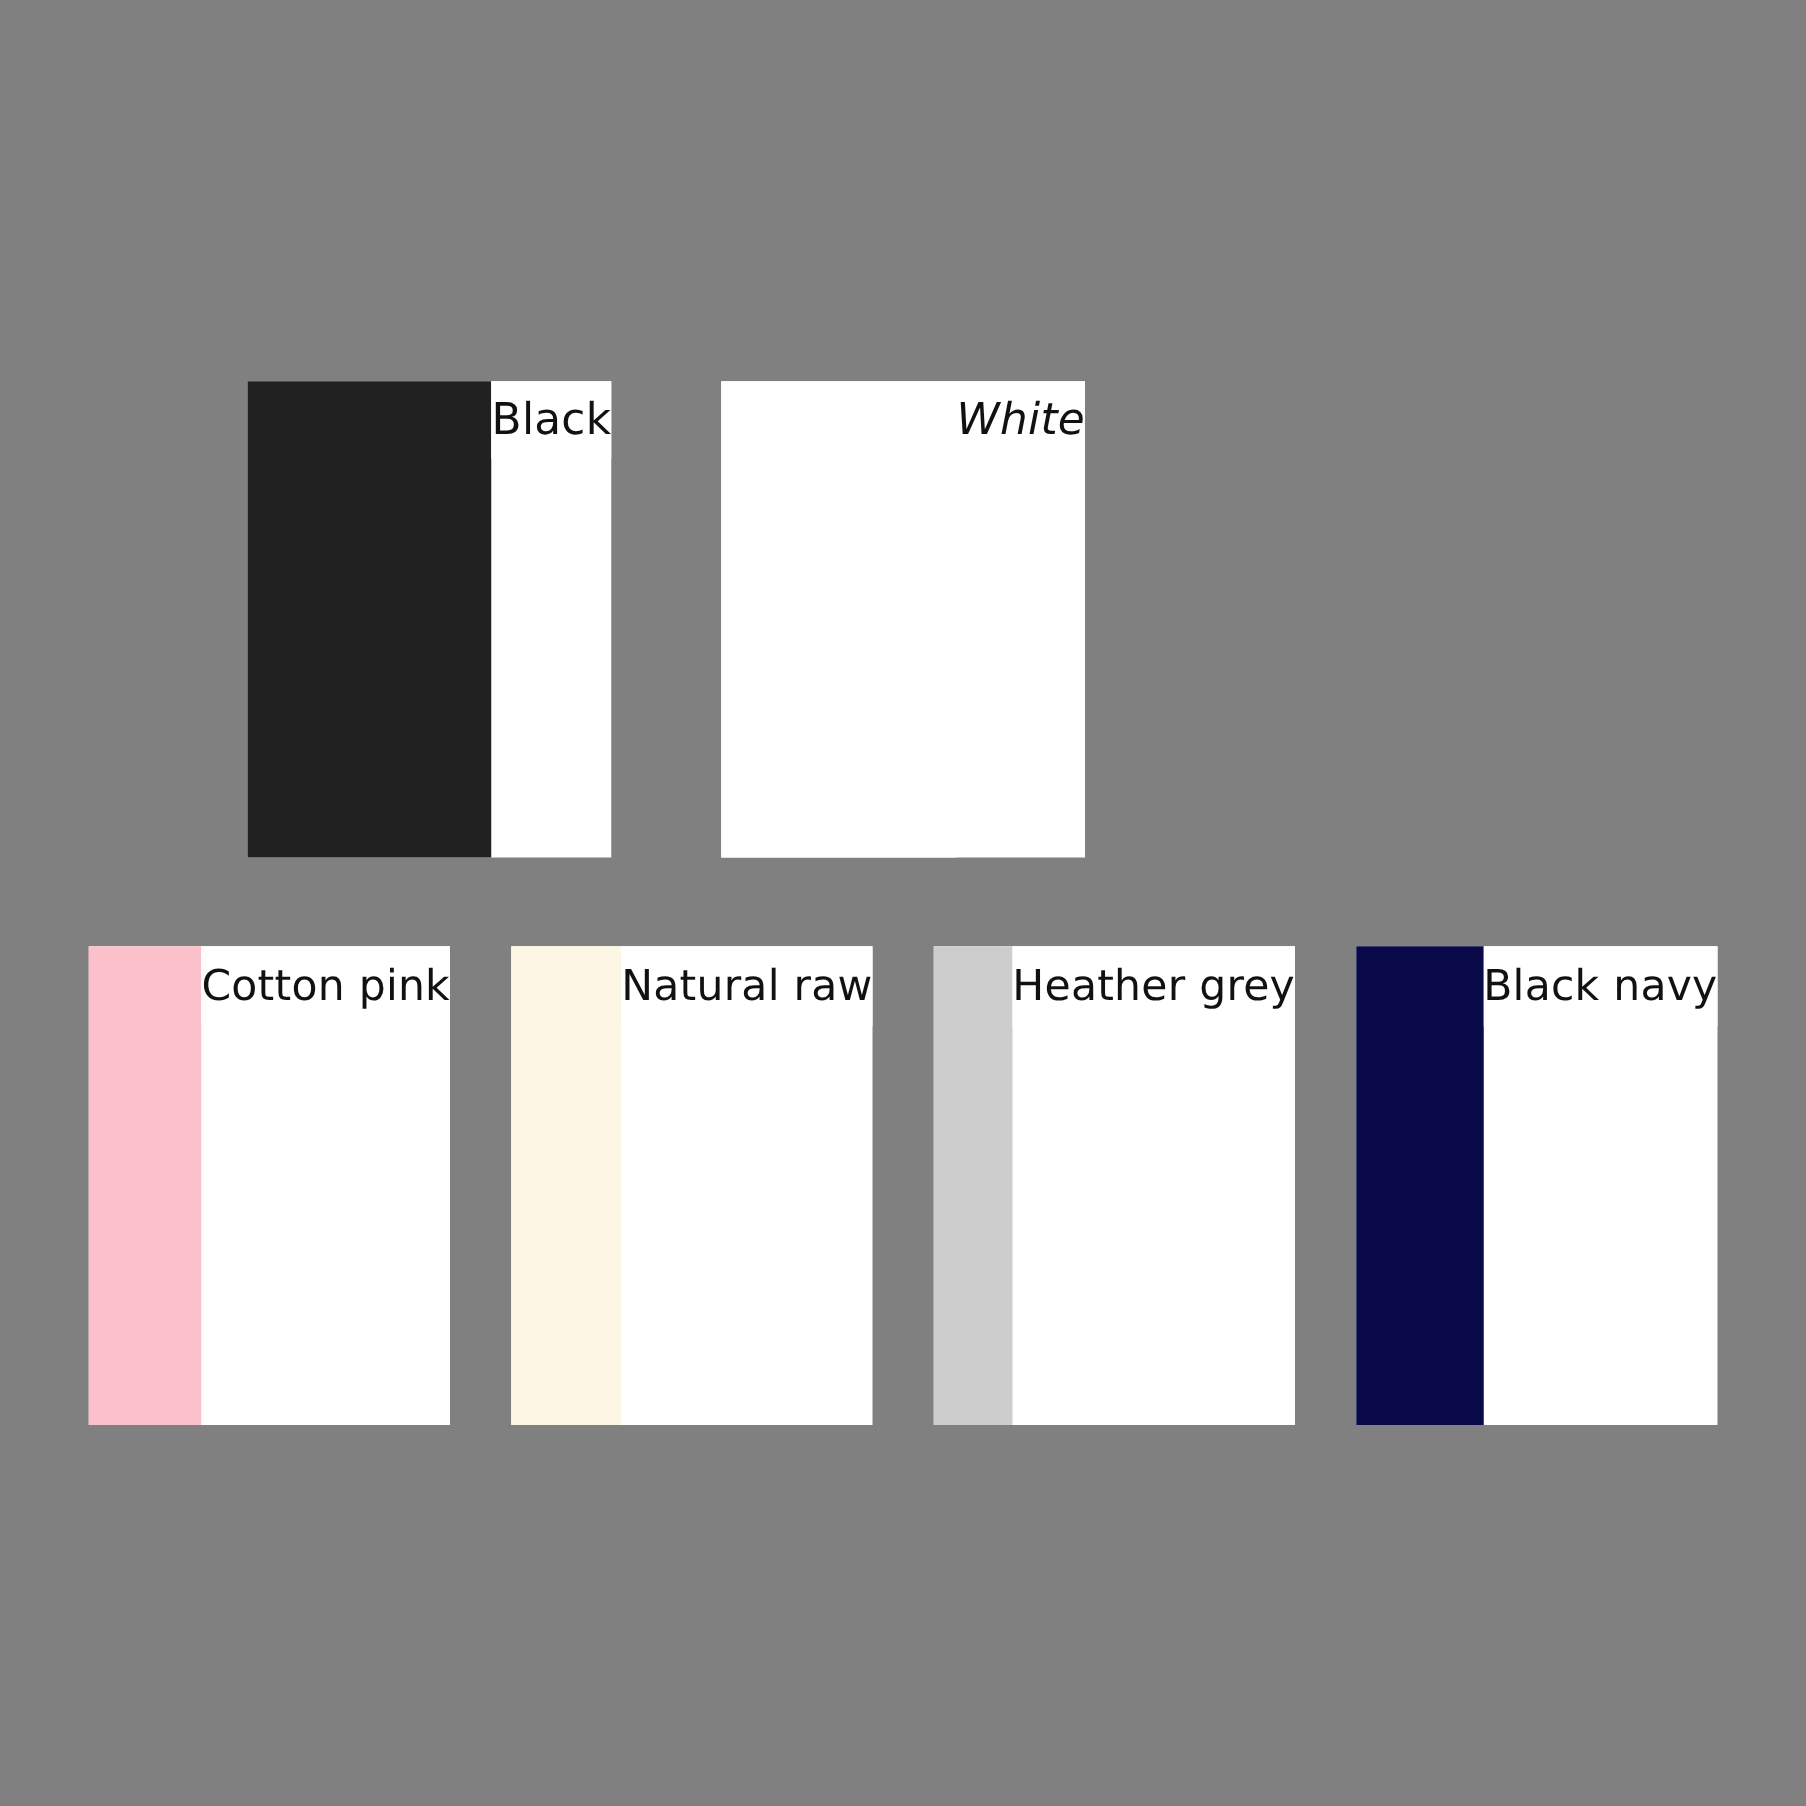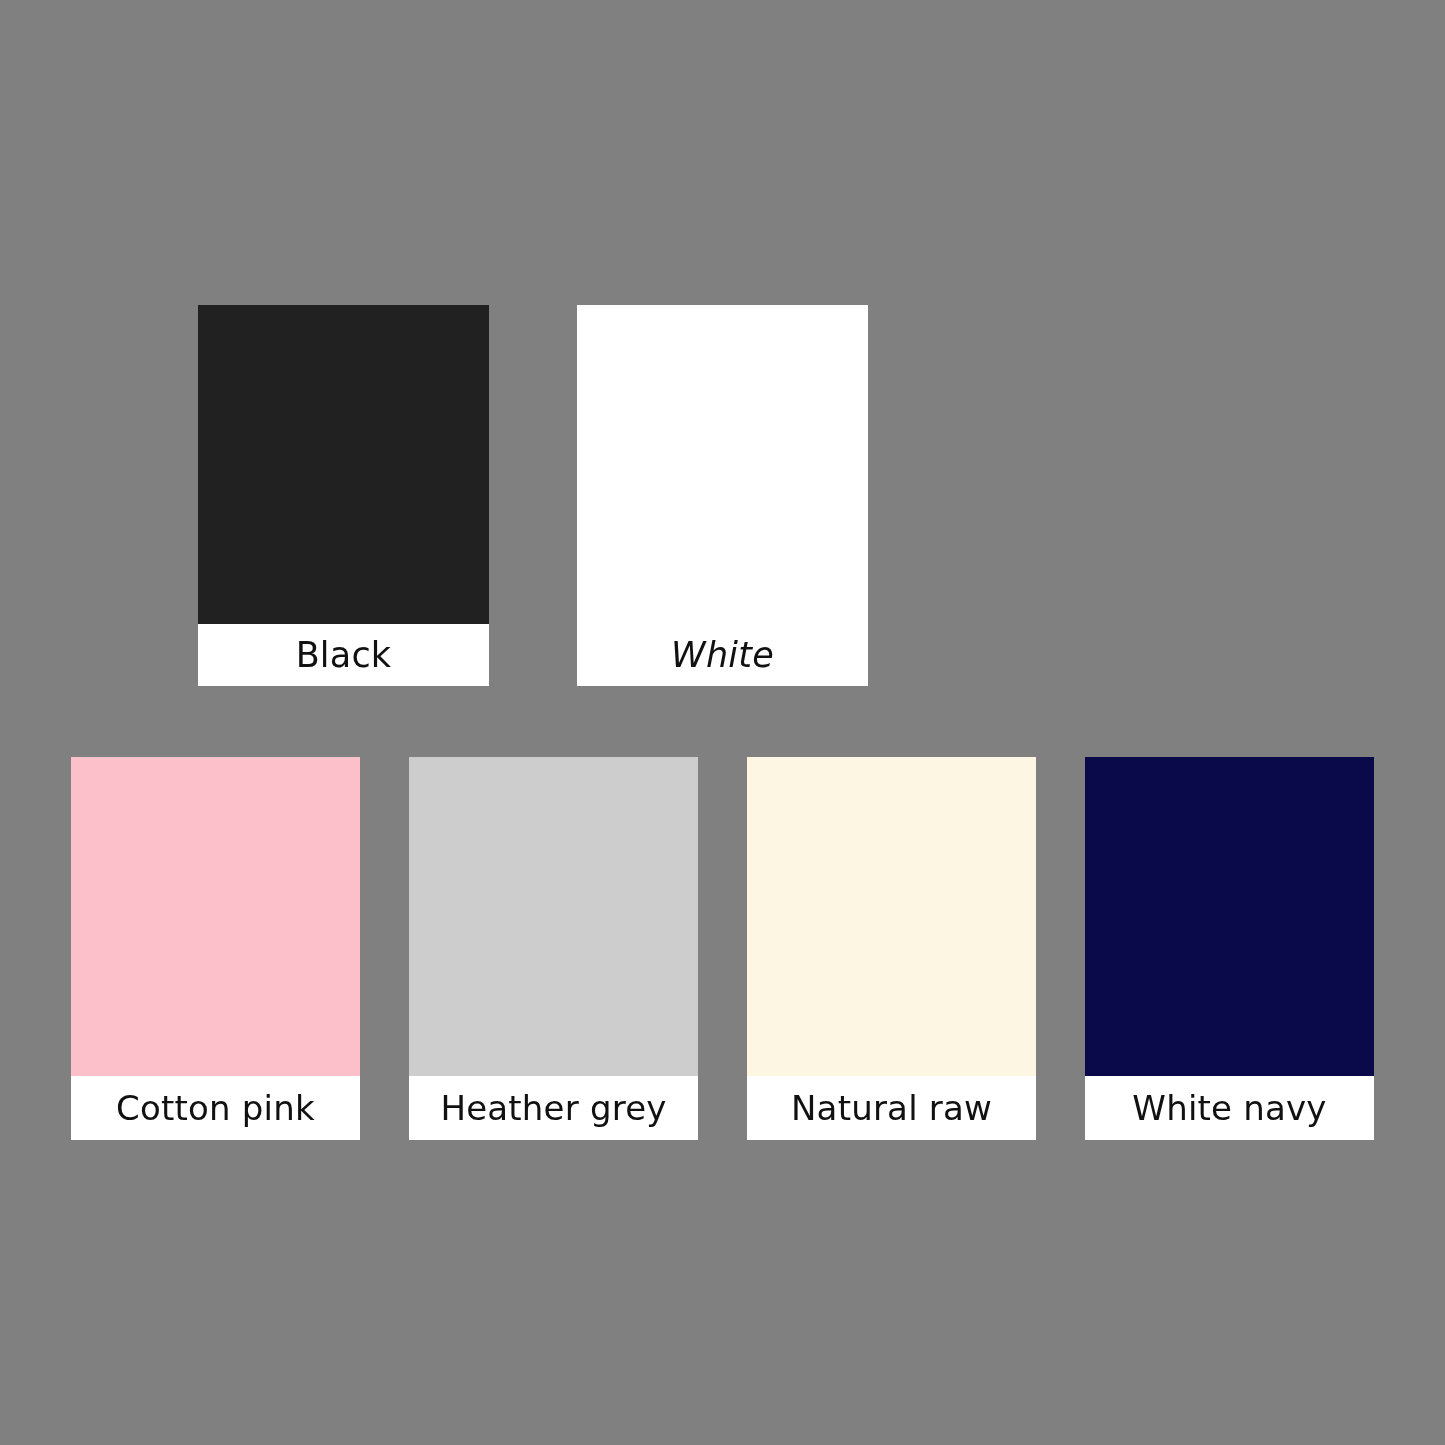--- a/index.html
+++ b/index.html
@@ -31,21 +31,21 @@
   }
   #row-bottom {
     left: 71px;
     top: 757px;
     width: 1303px;
     height: 383px;
     gap: 49px;
   }
   .swatch-card {
     display: flex;
-    flex-direction: column;
+    flex-direction: row;
     height: 100%;
     background: #ffffff;
   }
   #row-top .swatch-card { width: 291px; }
   #row-bottom .swatch-card { width: 289px; }
   .swatch-color {
     flex: 1 1 auto;
     width: 100%;
   }
   .swatch-label {
@@ -89,29 +89,29 @@
   </div>
 
   <div class="swatch-row" id="row-bottom">
 
     <div class="swatch-card">
       <div class="swatch-color" style="background-color: rgb(252, 192, 203);"></div>
       <div class="swatch-label" style="background: rgb(255, 255, 255); color: rgb(17, 17, 17);">Cotton pink</div>
     </div>
 
     <div class="swatch-card">
+      <div class="swatch-color" style="background-color: rgb(253, 246, 227);"></div>
+      <div class="swatch-label" style="background: rgb(255, 255, 255); color: rgb(17, 17, 17);">Natural raw</div>
+    </div>
+
+    <div class="swatch-card">
       <div class="swatch-color" style="background-color: rgb(205, 205, 205);"></div>
       <div class="swatch-label" style="background: rgb(255, 255, 255); color: rgb(17, 17, 17);">Heather grey</div>
     </div>
 
     <div class="swatch-card">
-      <div class="swatch-color" style="background-color: rgb(253, 246, 227);"></div>
-      <div class="swatch-label" style="background: rgb(255, 255, 255); color: rgb(17, 17, 17);">Natural raw</div>
-    </div>
-
-    <div class="swatch-card">
       <div class="swatch-color" style="background-color: rgb(10, 10, 74);"></div>
-      <div class="swatch-label" style="background: rgb(255, 255, 255); color: rgb(17, 17, 17);">White navy</div>
+      <div class="swatch-label" style="background: rgb(255, 255, 255); color: rgb(17, 17, 17);">Black navy</div>
     </div>
 
   </div>
 
 </div>
 
 </body></html>

